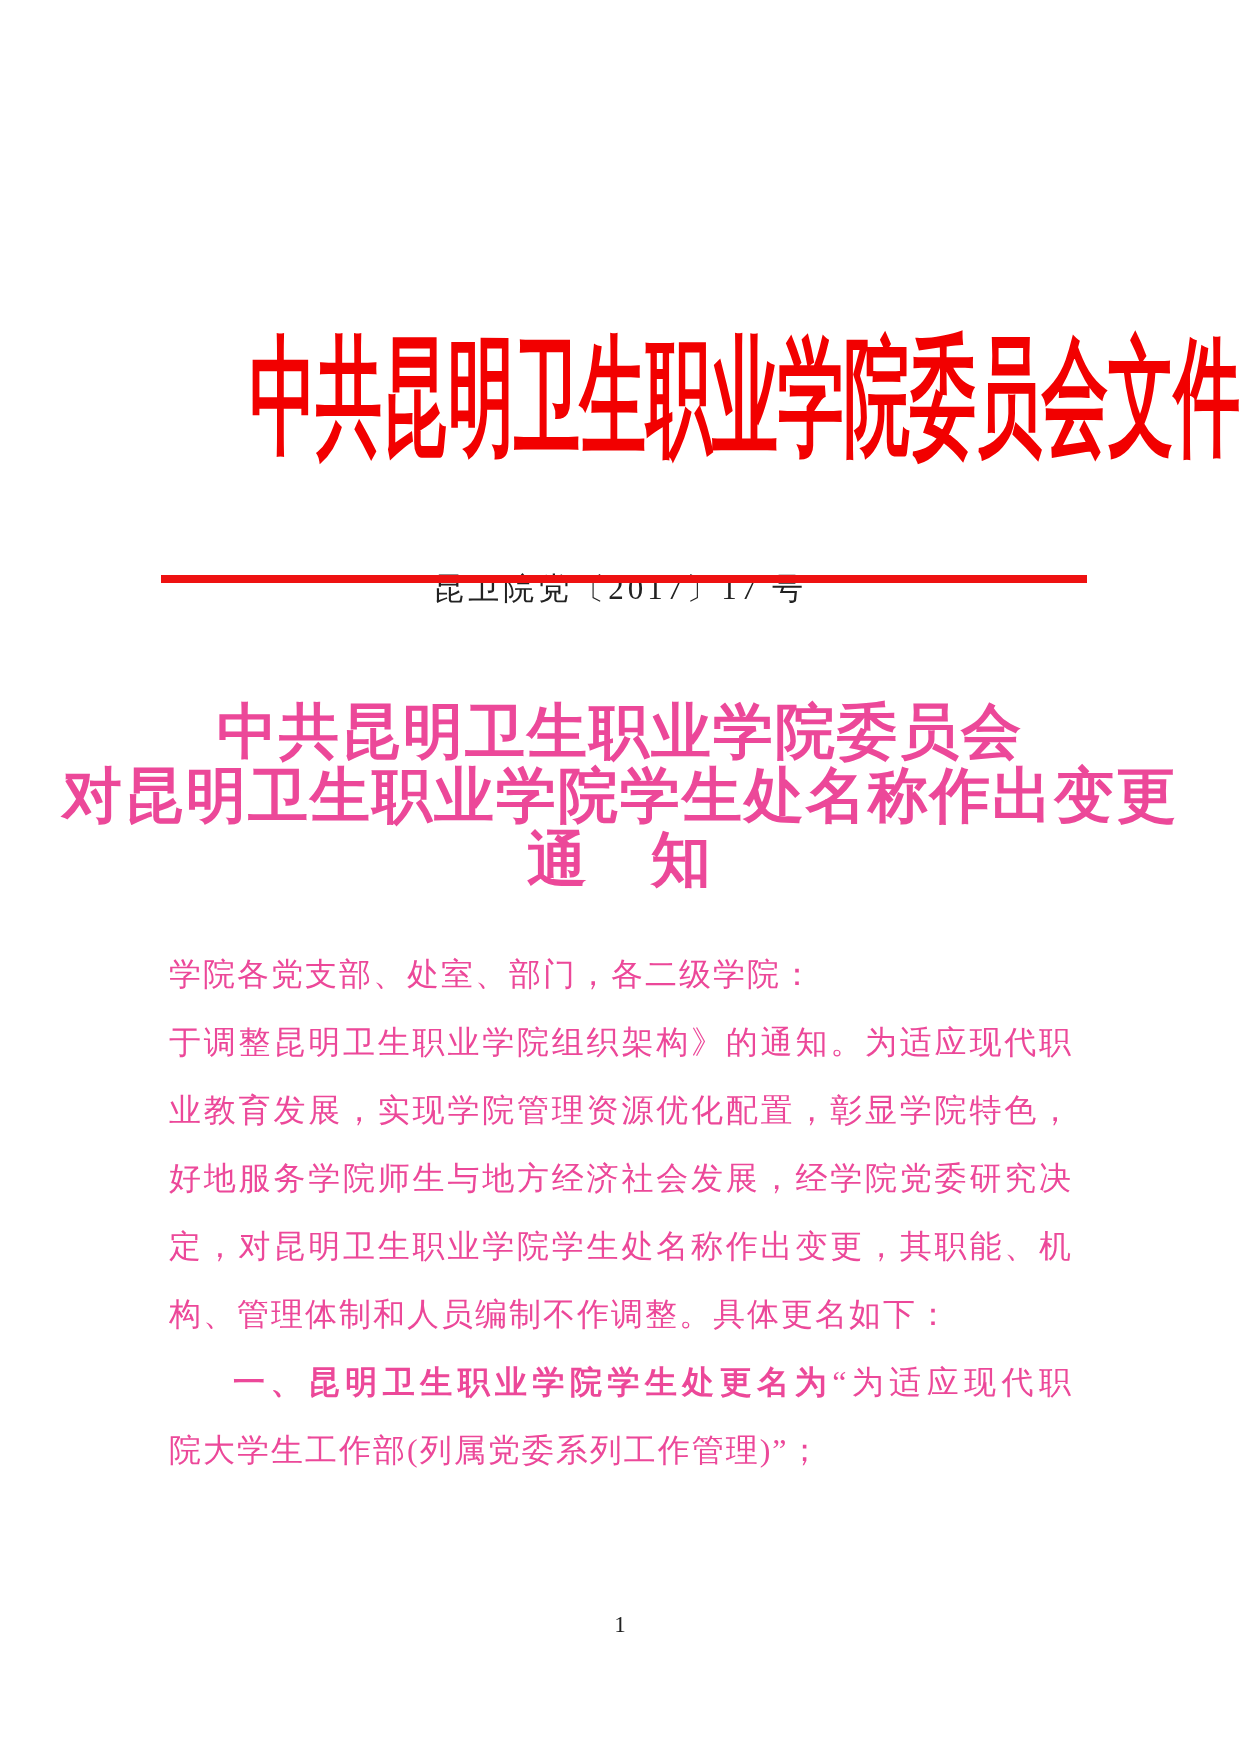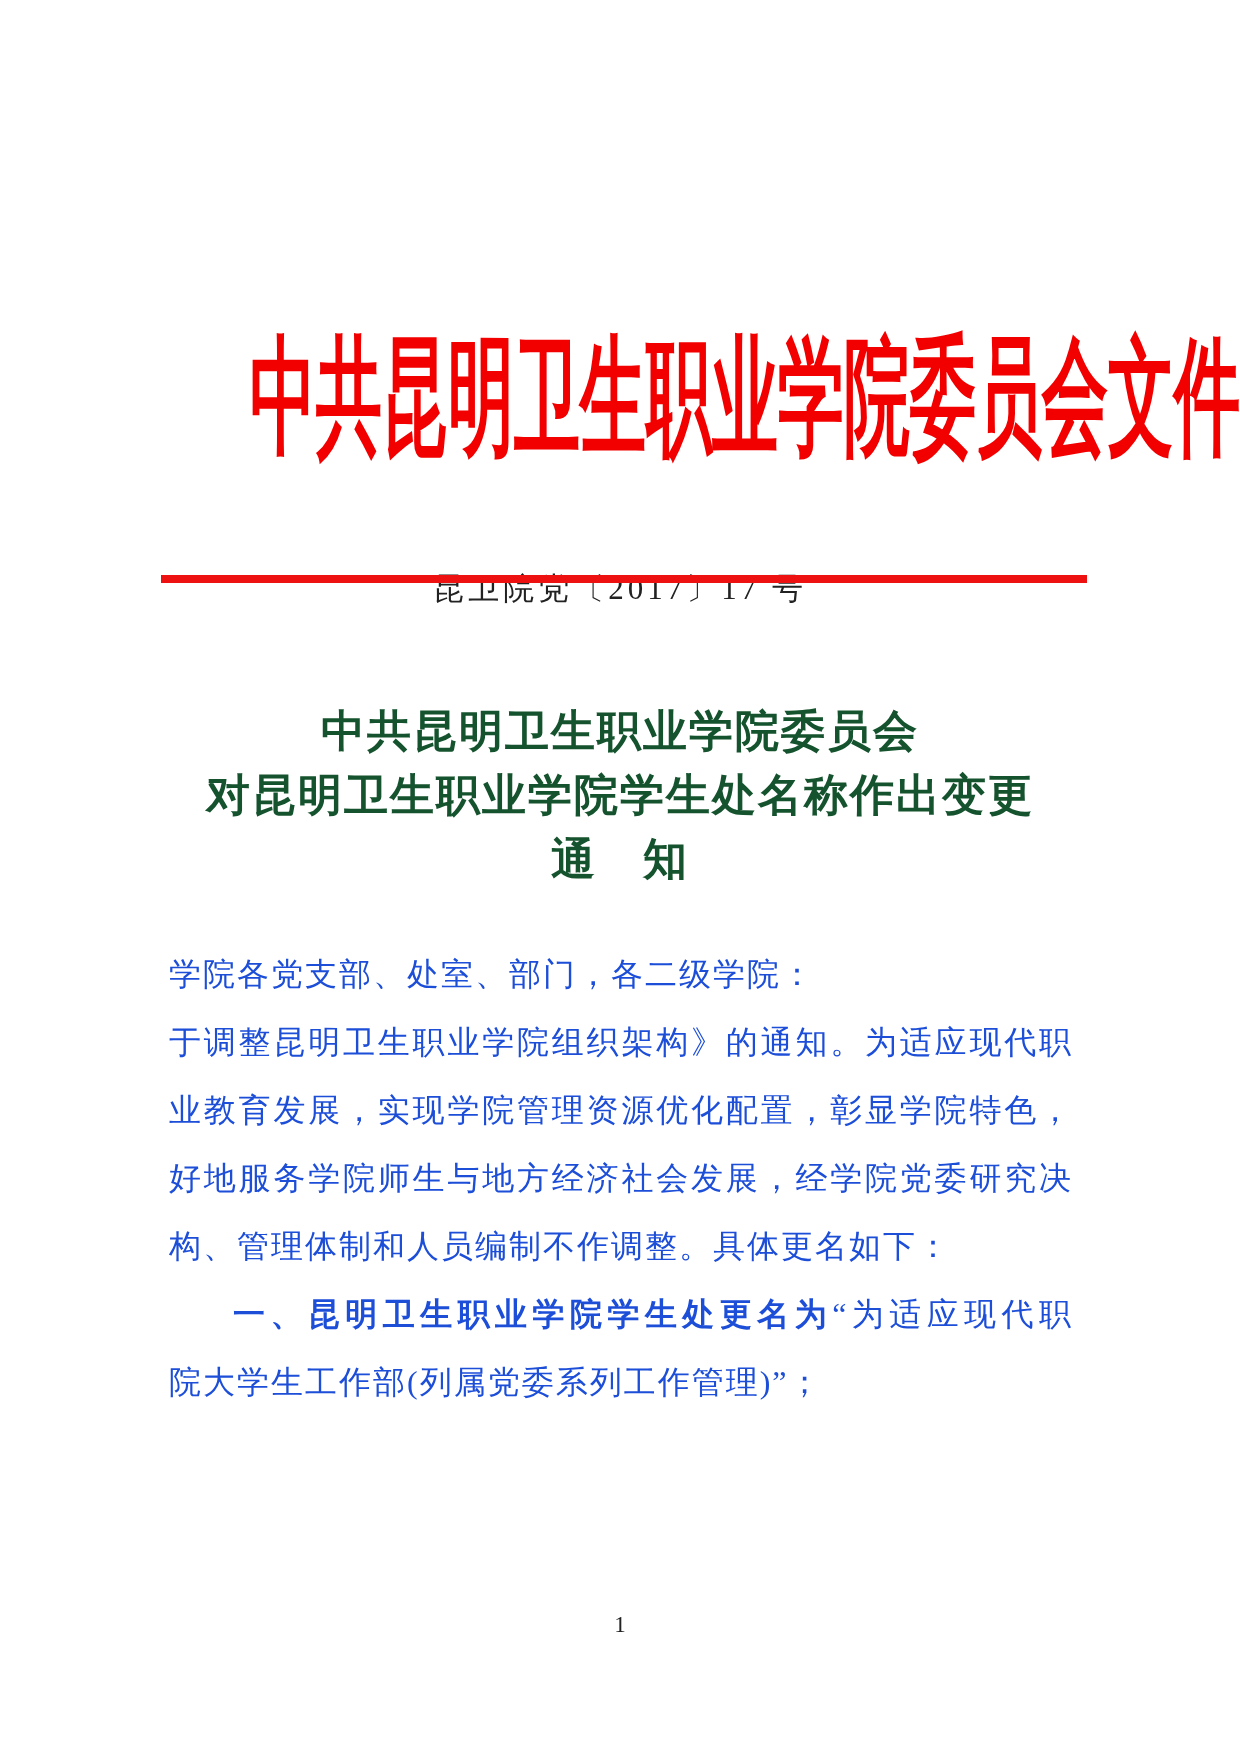--- a/index.html
+++ b/index.html
@@ -58,33 +58,33 @@
     background: #ee1111;
   }
   
   .doc-title {
     position: absolute;
     top: 700px;
     left: 0;
     width: 100%;
     text-align: center;
     font-weight: bold;
-    font-size: 44px;
+    font-size: 60px;
     line-height: 64px;
     letter-spacing: 2px;
-    color: #14532d;
+    color: #ec4899;
   }
   
   .body-block {
     position: absolute;
     top: 940px;
     left: 169px;
     width: 902px;
     font-size: 32px;
-    color: #1d4ed8;
+    color: #ec4899;
   }
   .bline {
     height: 68px;
     line-height: 68px;
     overflow: hidden;
   }
   .bline.just {
     text-align: justify;
     text-align-last: justify;
   }
@@ -129,20 +129,21 @@
     <div>中共昆明卫生职业学院委员会</div>
     <div>对昆明卫生职业学院学生处名称作出变更</div>
     <div>通　知</div>
   </div>
 
   <div class="body-block">
     <div class="bline left">学院各党支部、处室、部门，各二级学院：</div>
     <div class="bline just">于调整昆明卫生职业学院组织架构》的通知。为适应现代职</div>
     <div class="bline just">业教育发展，实现学院管理资源优化配置，彰显学院特色，</div>
     <div class="bline just">好地服务学院师生与地方经济社会发展，经学院党委研究决</div>
+    <div class="bline just">定，对昆明卫生职业学院学生处名称作出变更，其职能、机</div>
     <div class="bline left">构、管理体制和人员编制不作调整。具体更名如下：</div>
     <div class="bline just indent">
       <span class="bold-seg">一、昆明卫生职业学院学生处更名为</span><span>“为适应现代职</span>
     </div>
     <div class="bline left">院大学生工作部(列属党委系列工作管理)”；</div>
   </div>
 
   <div class="page-number">1</div>
 
 </div>

